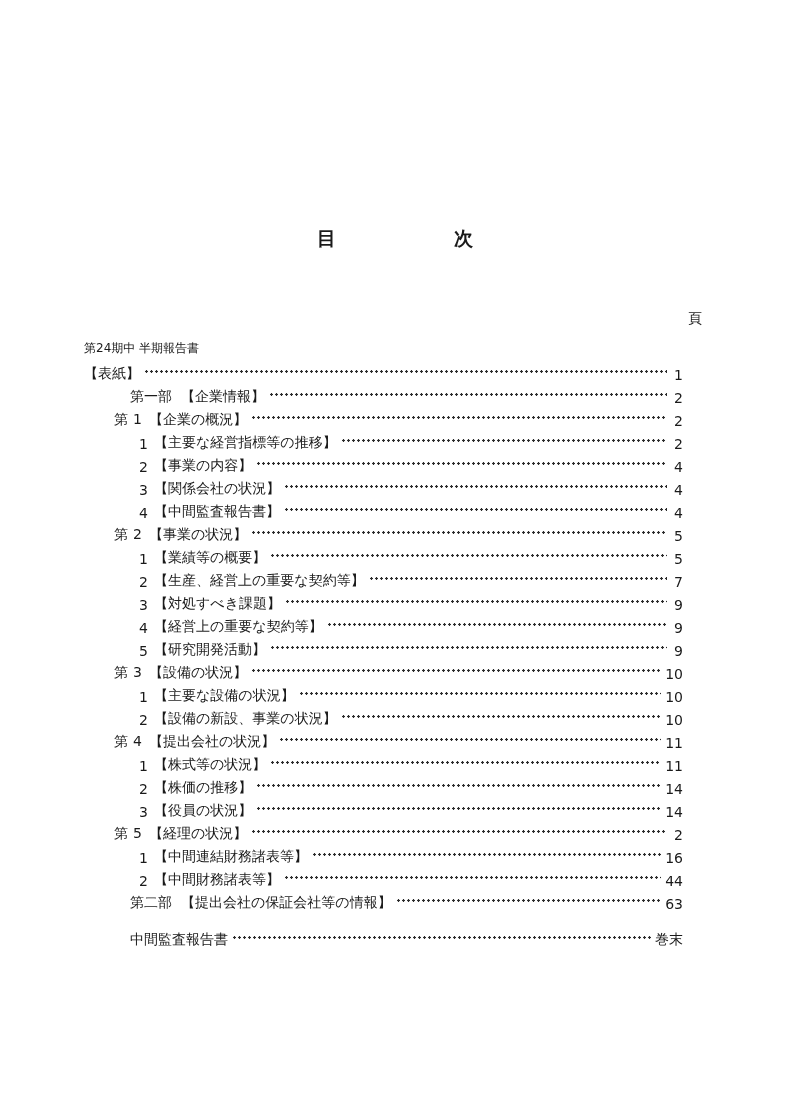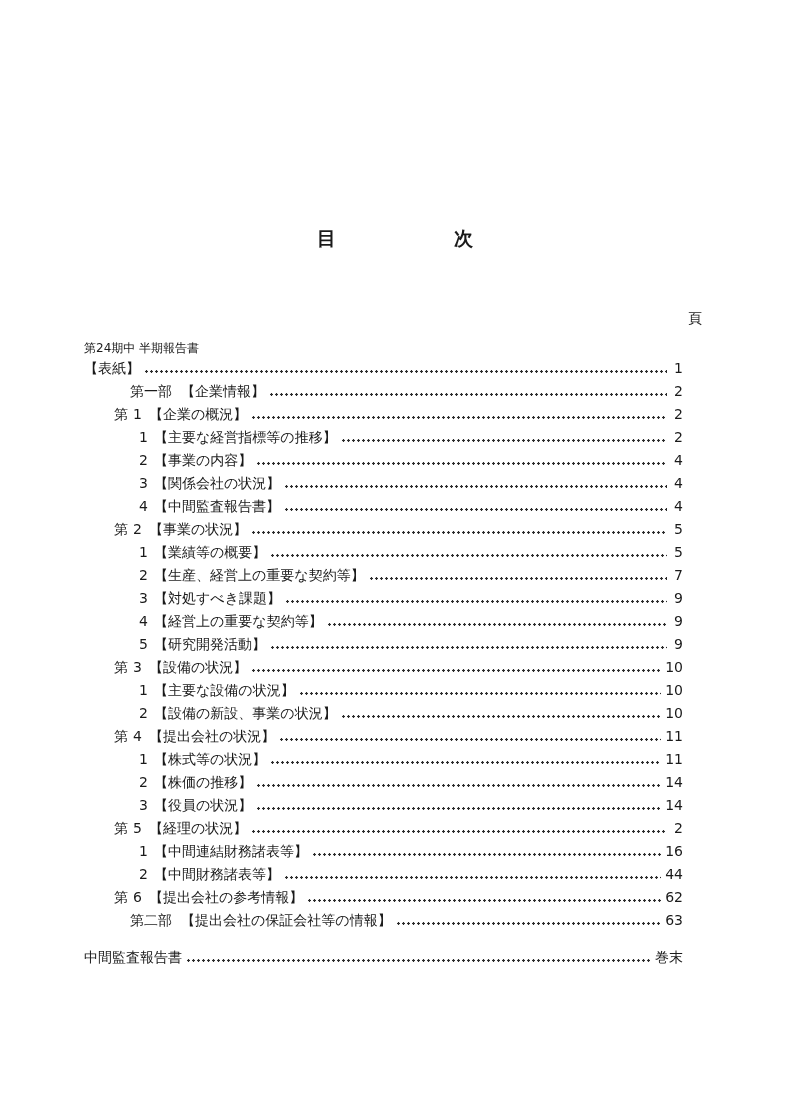--- a/index.html
+++ b/index.html
@@ -40,21 +40,21 @@
     right: 107px;
   }
   .toc-header {
     height: 23px;
     line-height: 23px;
     font-size: 12px;
     white-space: nowrap;
   }
   .toc-row {
     display: flex;
-    align-items: flex-start;
+    align-items: flex-end;
     height: 23px;
     font-size: 14px;
     white-space: nowrap;
   }
   .row-prefix { flex: none; }
   .row-prefix:empty { display: none; }
   .lvl0 { padding-left: 0; }
   .lvl1 { padding-left: 14px; }
   .lvl1 .row-prefix { width: 51px; margin-left: 32px; }
   .lvl2 { padding-left: 30px; }
@@ -68,21 +68,21 @@
     margin: 0 4px;
     background-image: radial-gradient(circle at 2.5px 11.5px, #2b2b2b 1.1px, transparent 1.45px);
     background-size: 5px 23px;
     background-repeat: repeat-x;
   }
   .row-page {
     flex: none;
     text-align: right;
     min-width: 12px;
   }
-  .footer-row { margin-top: 14px; }
+  .footer-row { margin-top: 14px; margin-left: 46px; }
 </style>
 </head>
 <body>
 
 <div class="page">
 
   <h1 class="doc-title">
     <span>目</span>
     <span class="title-gap"></span>
     <span>次</span>
@@ -248,26 +248,20 @@
     <span class="row-page">16</span>
   </div>
 
   <div class="toc-row lvl3">
     <span class="row-prefix">2</span>
     <span class="row-title">【中間財務諸表等】</span>
     <span class="dots"></span>
     <span class="row-page">44</span>
   </div>
 
-  <div class="toc-row lvl2">
-    <span class="row-prefix">第6</span>
-    <span class="row-title">【提出会社の参考情報】</span>
-    <span class="dots"></span>
-    <span class="row-page">62</span>
-  </div>
 
   <div class="toc-row lvl1">
     <span class="row-prefix">第二部</span>
     <span class="row-title">【提出会社の保証会社等の情報】</span>
     <span class="dots"></span>
     <span class="row-page">63</span>
   </div>
 </div>
 
     <div class="toc-row lvl0 footer-row">

